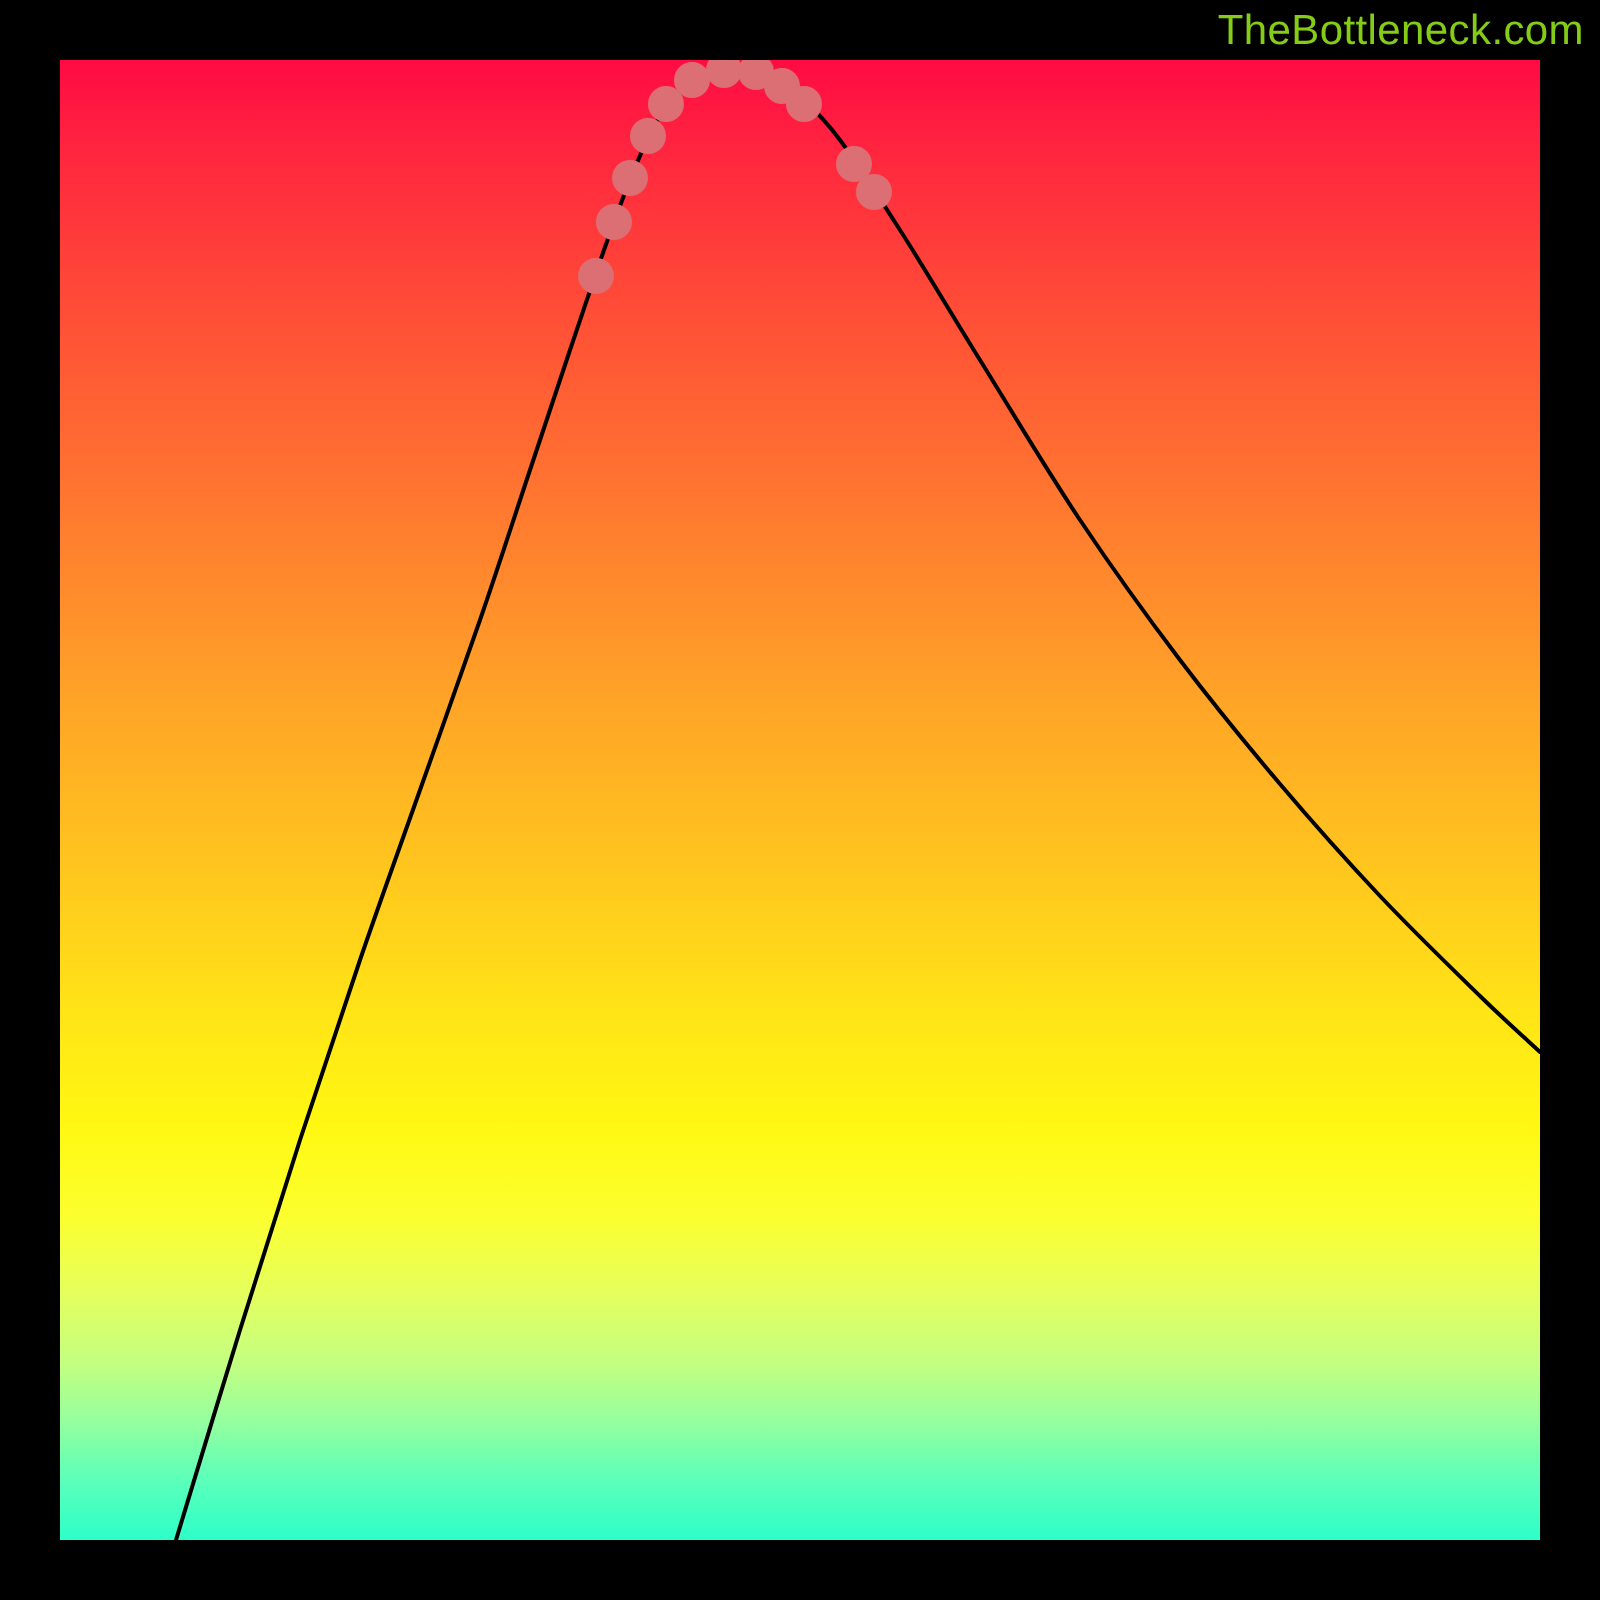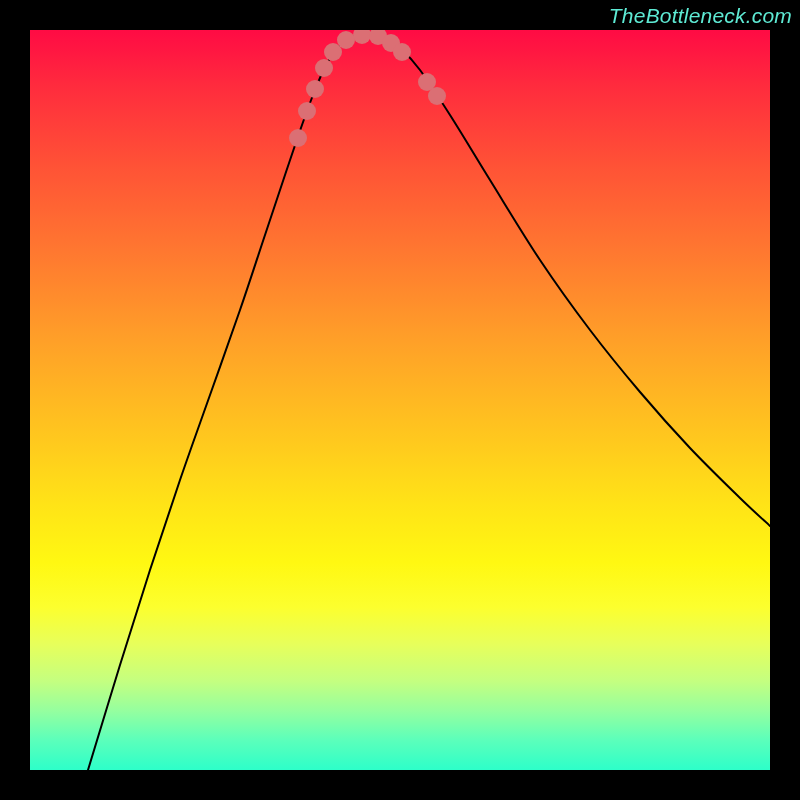--- a/index.html
+++ b/index.html
@@ -31,26 +31,25 @@
       #c4ff80 88%,
       #95ff9f 92%,
       #5bffbb 96%,
       #2dffc9 100%
     );
   }
   .watermark {
     position: absolute;
     top: 4px;
     right: 8px;
-    color: #5eead4;
+    color: #84cc16;
     font-size: 21px;
     font-weight: 500;
     letter-spacing: 0.2px;
     z-index: 5;
-    font-style: italic;
   }
   svg.curve {
     position: absolute;
     left: 0;
     top: 0;
     width: 740px;
     height: 740px;
     z-index: 2;
   }
 </style>

